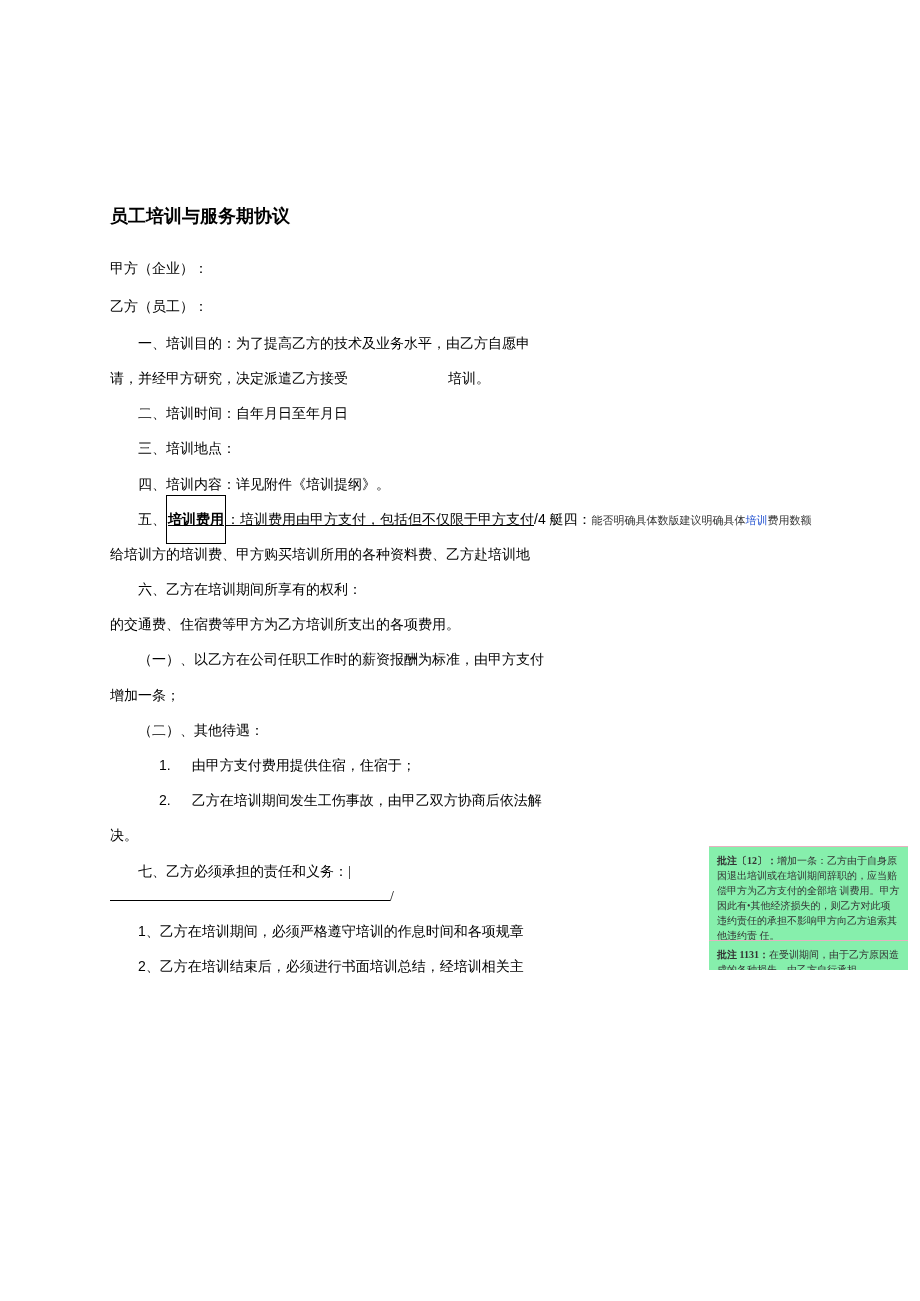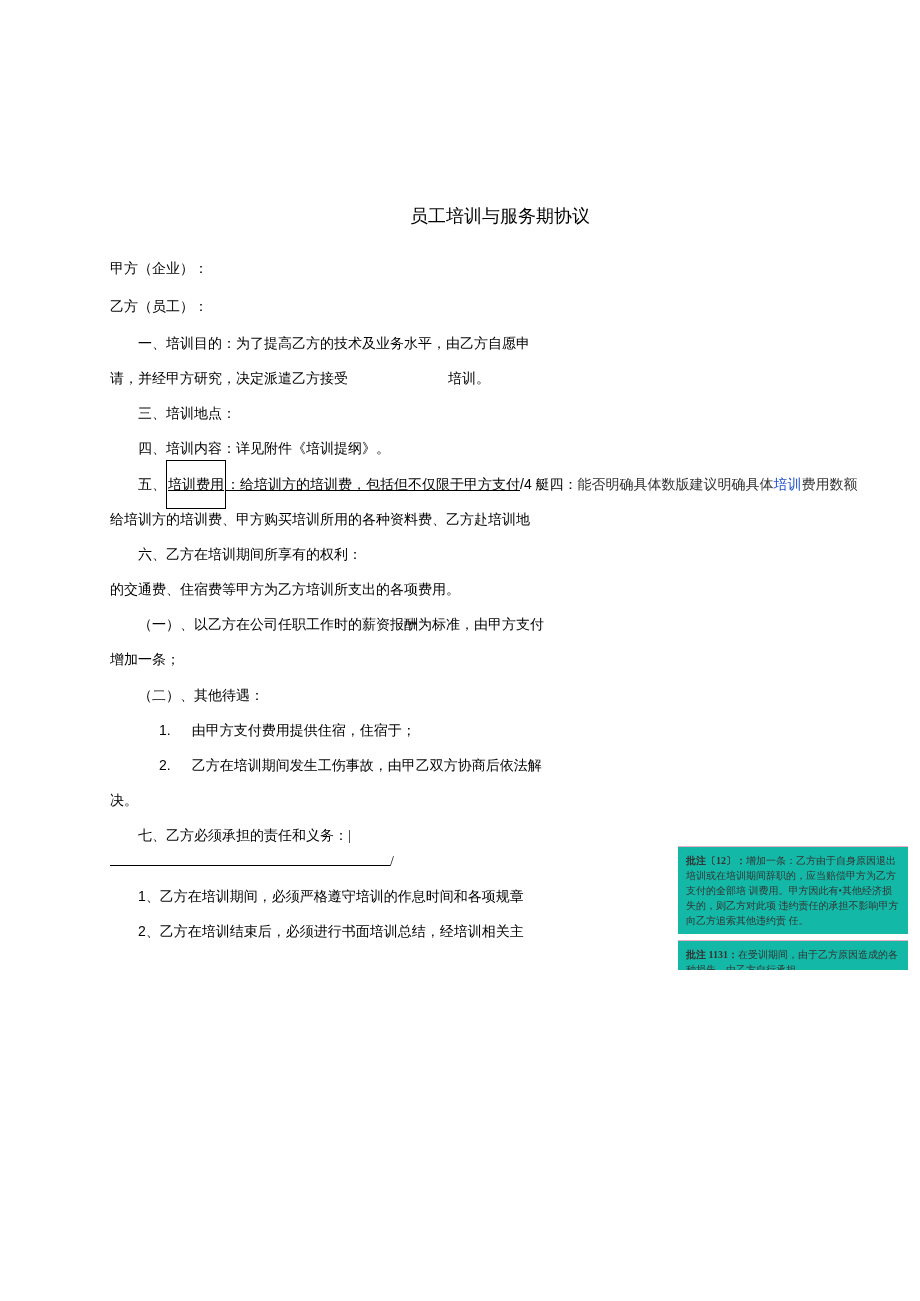--- a/index.html
+++ b/index.html
@@ -11,24 +11,24 @@
       background: #fff;
       width: 920px;
       height: 1301px;
       position: relative;
     }
     .page {
       padding: 200px 70px 60px 110px;
       width: 660px;
     }
     .title {
-      text-align: right;
+      text-align: left;
       font-size: 18px;
       margin-bottom: 24px;
-      font-weight: normal;
+      font-weight: bold;
     }
     .party {
       margin-bottom: 12px;
       font-size: 14px;
     }
     .clause {
       margin-bottom: 10px;
       font-size: 14px;
     }
     .indent1 { text-indent: 2em; }
@@ -41,33 +41,33 @@
       margin-left: 2em;
       margin-bottom: 10px;
     }
     .numbered-item .num {
       font-family: Arial, sans-serif;
       margin-right: 1.5em;
     }
     .comment-box {
       position: absolute;
       right: 12px;
-      width: 230px;
-      background: #14b8a6;
+      width: 199px;
+      background: #86efac;
       border-top: 1px solid #e8b0c0;
       padding: 6px 8px;
       font-size: 10px;
       line-height: 1.5;
       color: #333;
     }
     .comment-box.c1 { top: 846px; }
     .comment-box.c2 { top: 940px; height: 30px; overflow: hidden; }
     .comment-label { font-weight: bold; }
     .inline-note {
-      font-size: 14px;
+      font-size: 11px;
       color: #333;
     }
     .inline-note .blue { color: #2050d0; }
     .special-num { font-family: Arial, sans-serif; }
     .long-blank {
       display: inline-block;
       border-bottom: 1px solid #000;
       width: 280px;
       vertical-align: baseline;
     }
@@ -79,25 +79,26 @@
   <h1 class="title">员工培训与服务期协议</h1>
 
   <p class="party">甲方（企业）：</p>
   <p class="party">乙方（员工）：</p>
 
   <p class="clause indent1">一、培训目的：为了提高乙方的技术及业务水平，由乙方自愿申</p>
   <p class="clause no-indent">
     <span>请，并经甲方研究，决定派遣乙方接受</span><span class="blank"></span><span>培训。</span>
   </p>
 
+  <p class="clause indent1">二、培训时间：自年月日至年月日</p>
   <p class="clause indent1">三、培训地点：</p>
   <p class="clause indent1">四、培训内容：详见附件《培训提纲》。</p>
 
   <p class="clause indent1" style="width:780px">
-    <span>五、</span><span style="border:1px solid #000; padding:16px 1px;"><span class="underline">培训费用</span></span><span class="underline">：给培训方的培训费，包括但不仅限于甲方支付</span><span class="special-num">/4 艇四：</span><span class="inline-note"><span>能否明确具体数版建议明确具体</span><span class="blue">培训</span><span>费用数额</span></span>
+    <span>五、</span><span style="border:1px solid #000; padding:16px 1px;font-weight:bold;"><span class="underline">培训费用</span></span><span class="underline">：培训费用由甲方支付，包括但不仅限于甲方支付</span><span class="special-num">/4 艇四：</span><span class="inline-note"><span>能否明确具体数版建议明确具体</span><span class="blue">培训</span><span>费用数额</span></span>
   </p>
   <p class="clause no-indent">给培训方的培训费、甲方购买培训所用的各种资料费、乙方赴培训地</p>
   <p class="clause indent1">六、乙方在培训期间所享有的权利：</p>
 
   <p class="clause no-indent">的交通费、住宿费等甲方为乙方培训所支出的各项费用。</p>
   <p class="clause indent1">（一）、以乙方在公司任职工作时的薪资报酬为标准，由甲方支付</p>
   <p class="clause no-indent">增加一条；</p>
   <p class="clause indent1">（二）、其他待遇：</p>
 
   <p class="numbered-item">

